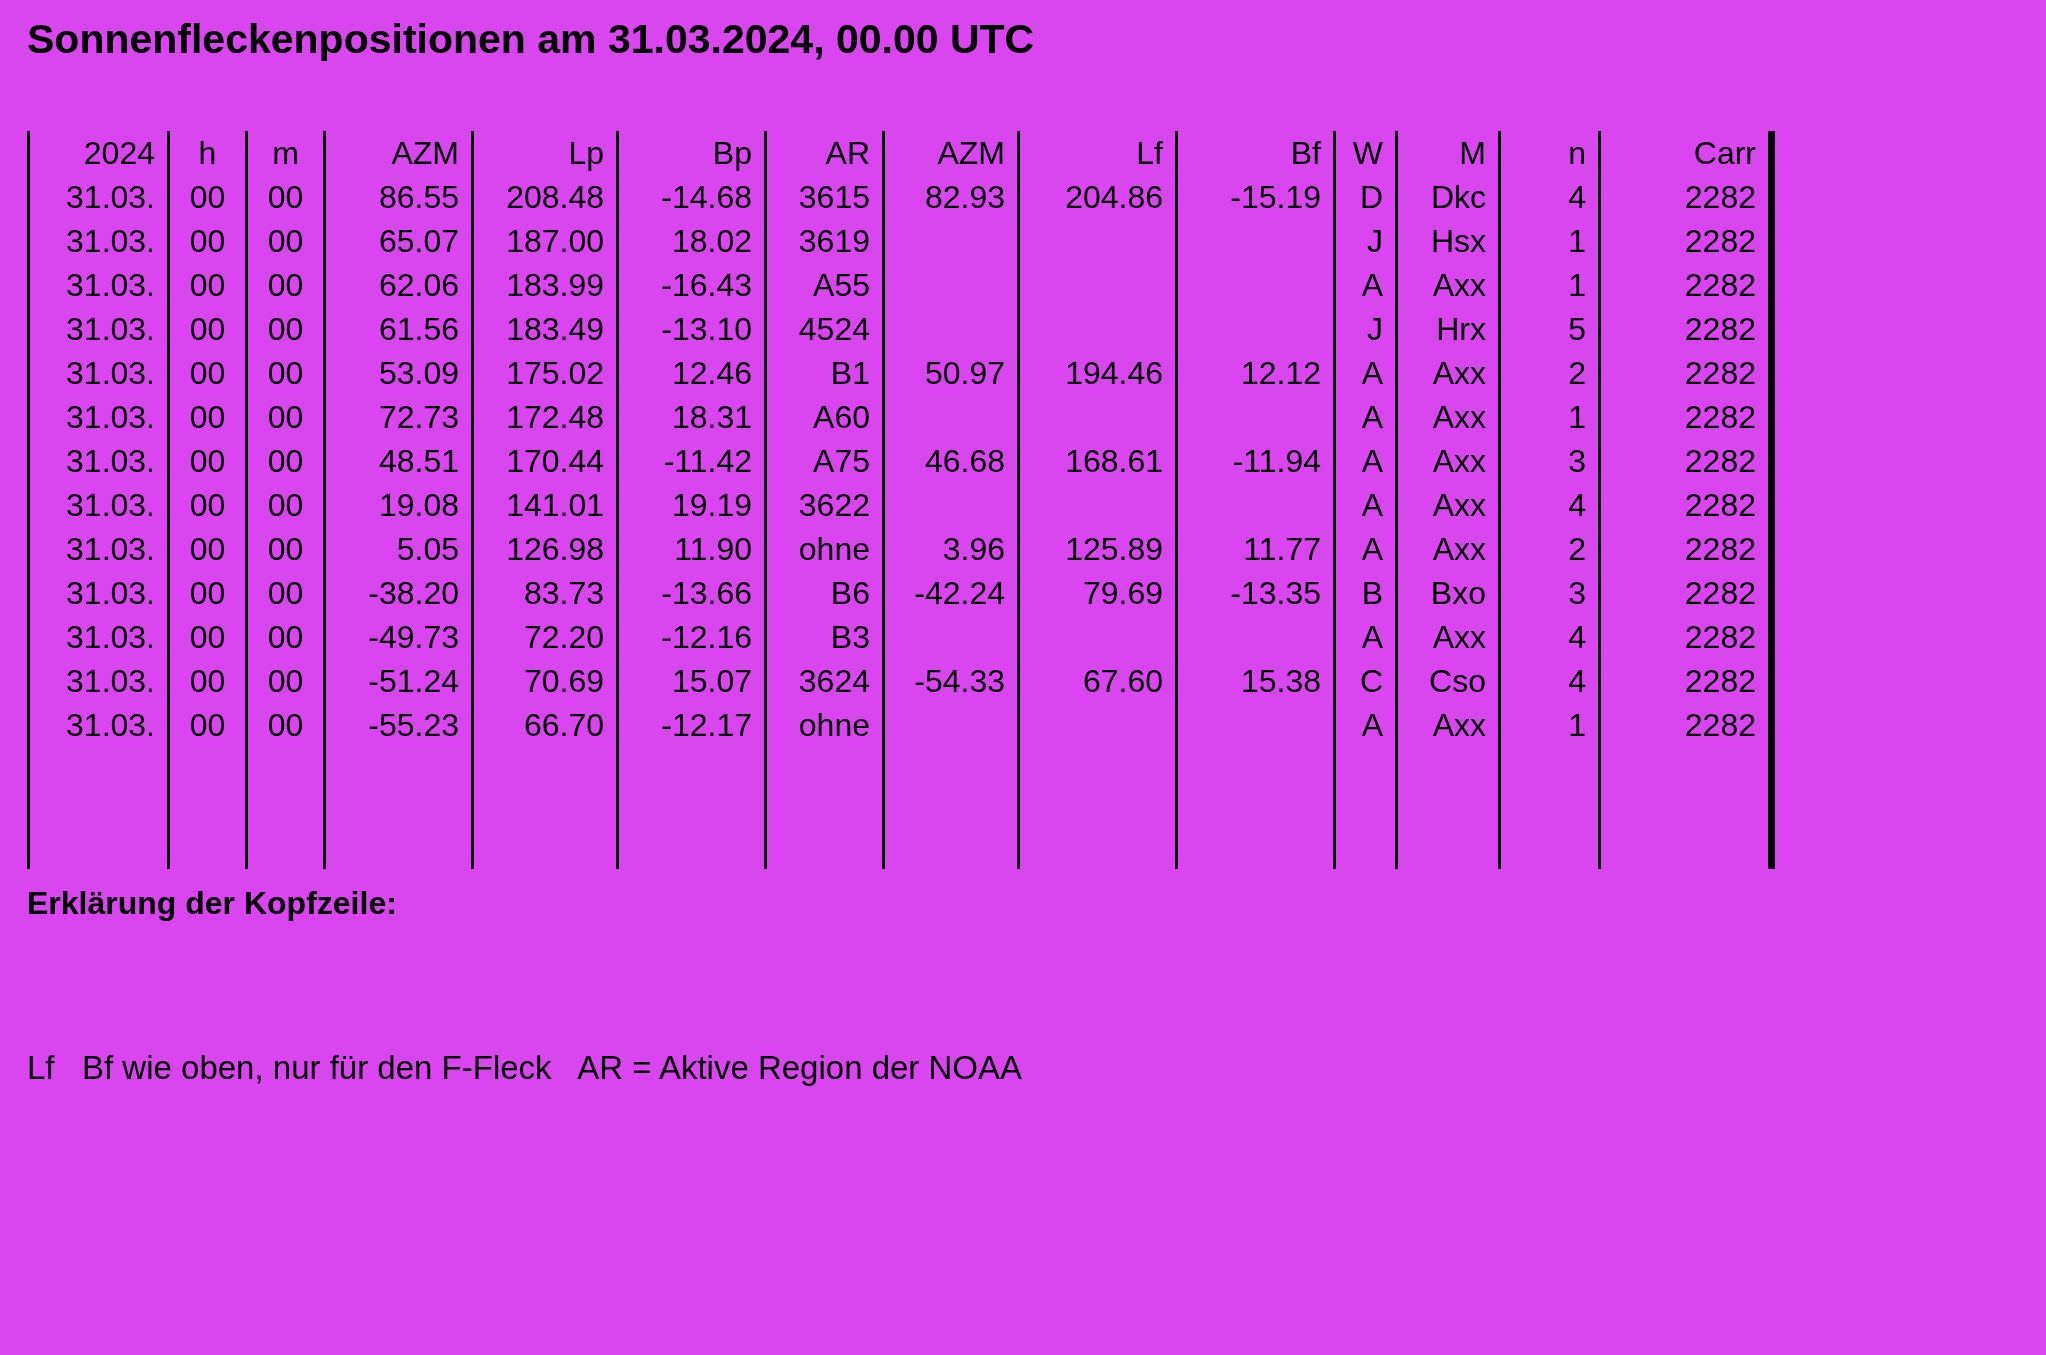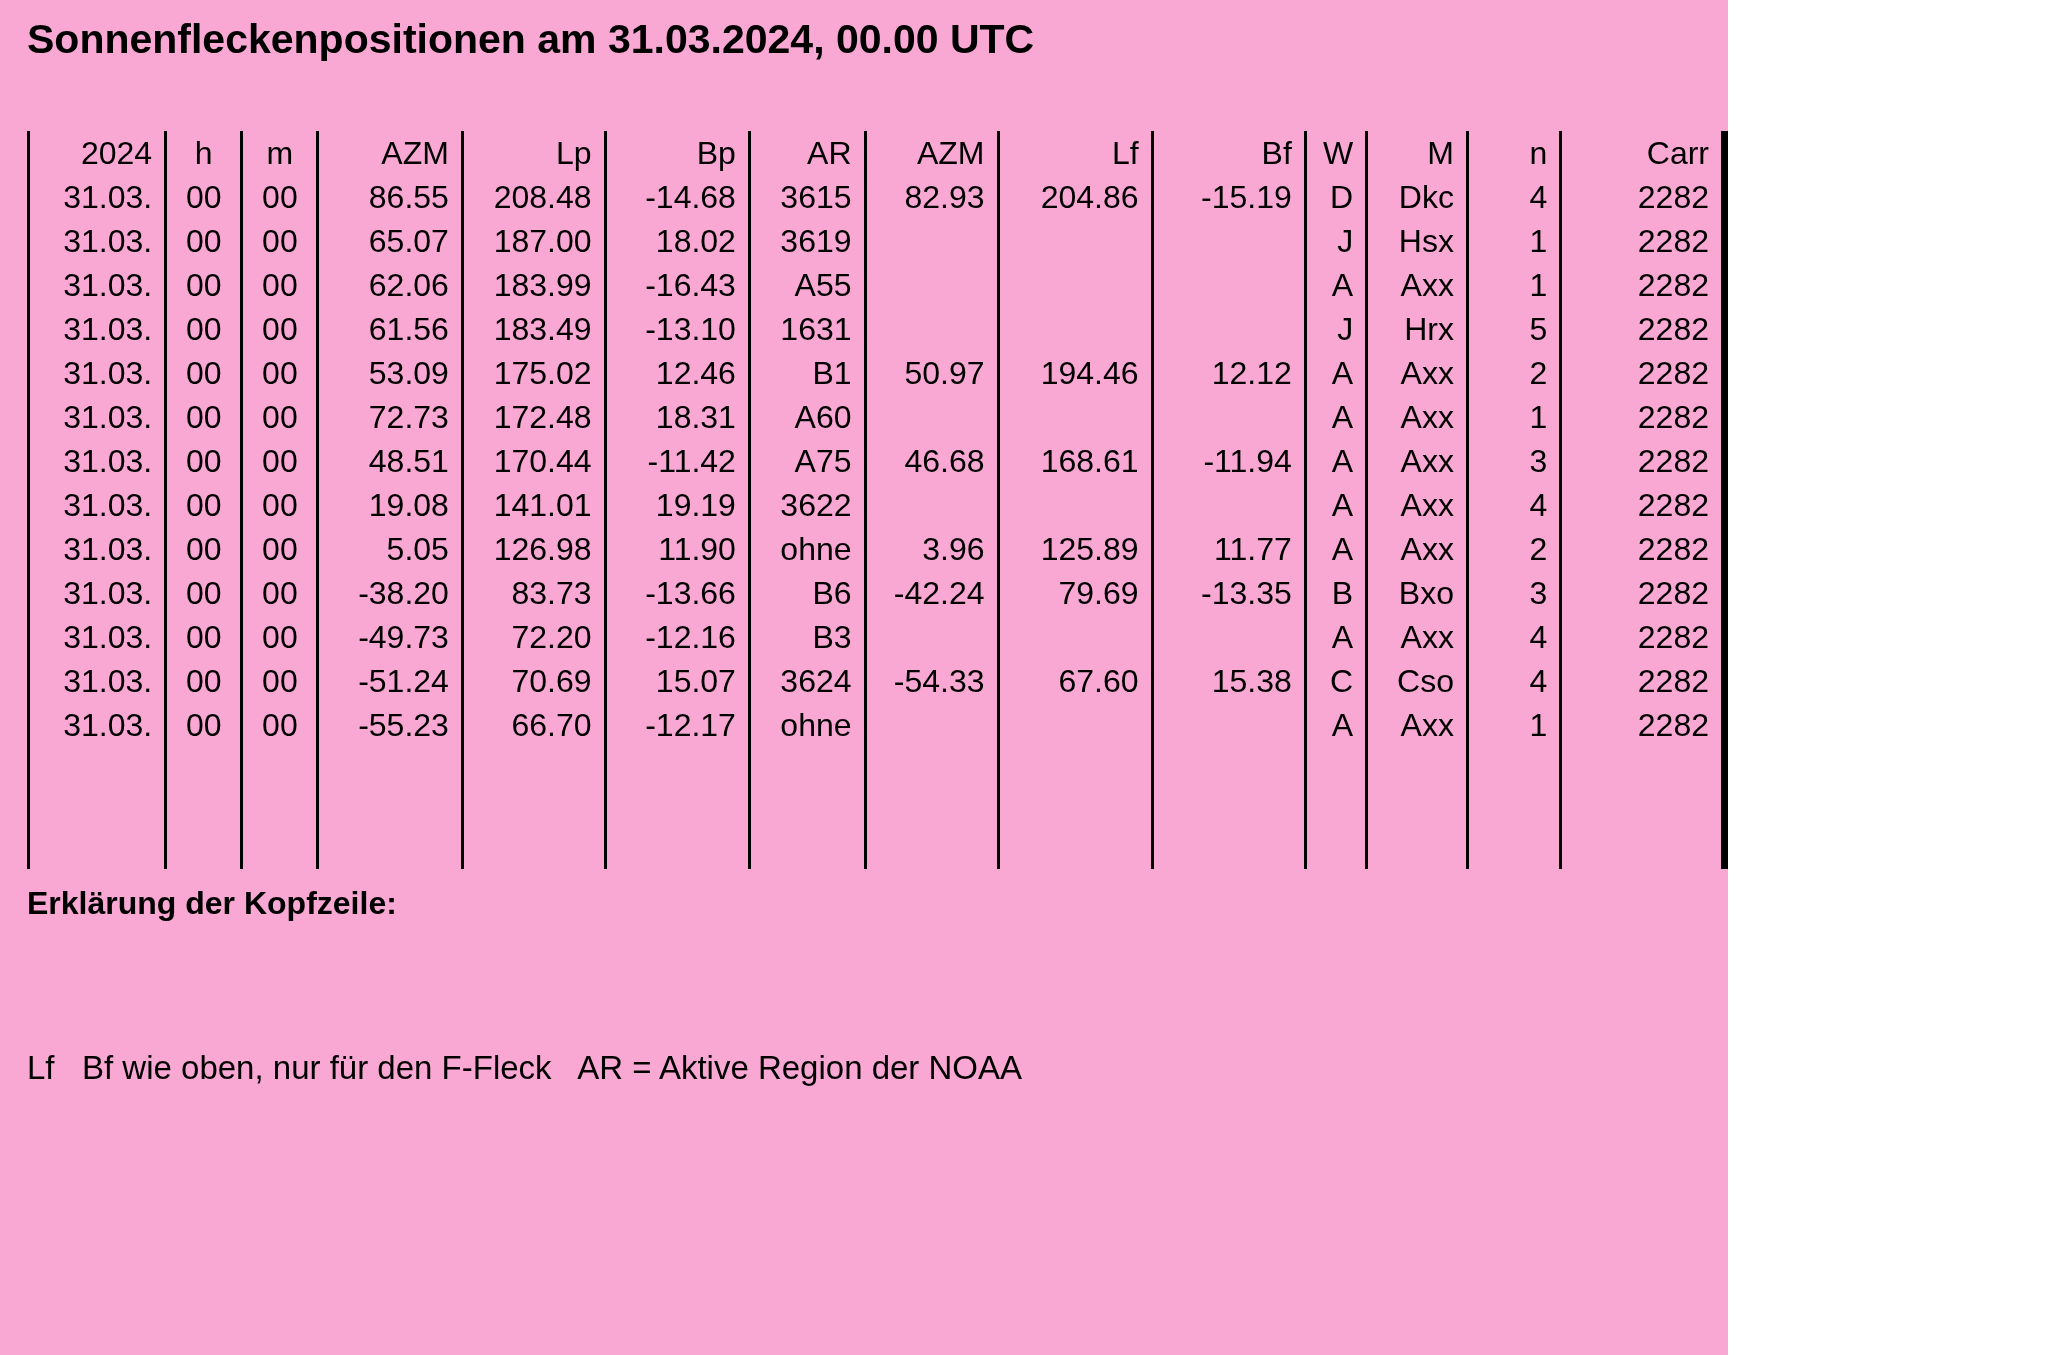--- a/index.html
+++ b/index.html
@@ -3,27 +3,27 @@
 <meta charset="utf-8">
 <style>
   html, body {
     margin: 0;
     padding: 0;
     background: #ffffff;
     color: #000000;
     font-family: "Liberation Sans", "DejaVu Sans", sans-serif;
   }
   .page {
-    width: 1728px;
+    width: 2046px;
     height: 1355px;
     box-sizing: border-box;
     padding-left: 27px;
     padding-top: 16px;
     overflow: hidden;
-    background: #f9a8d4;
+    background: #d946ef;
   }
   .title {
     font-size: 41px;
     font-weight: bold;
     margin: 0;
     line-height: 1.15;
     letter-spacing: 0px;
   }
   table.sunspots {
     border-collapse: collapse;
@@ -169,21 +169,21 @@
           <td>1</td>
           <td>2282</td>
         </tr>
         <tr>
           <td>31.03.</td>
           <td>00</td>
           <td>00</td>
           <td>61.56</td>
           <td>183.49</td>
           <td>-13.10</td>
-          <td>1631</td>
+          <td>4524</td>
           <td></td>
           <td></td>
           <td></td>
           <td>J</td>
           <td>Hrx</td>
           <td>5</td>
           <td>2282</td>
         </tr>
         <tr>
           <td>31.03.</td>

